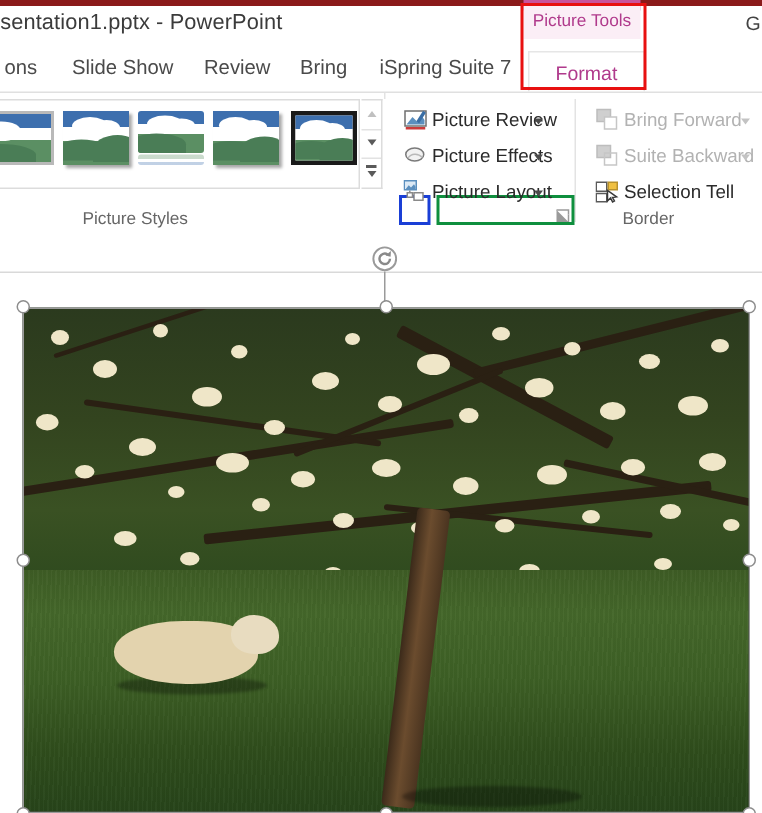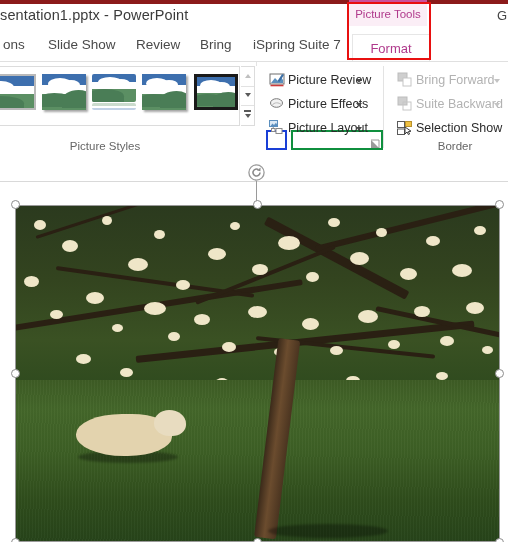--- a/index.html
+++ b/index.html
@@ -52,21 +52,21 @@
   
   .hl-ctx{
     position:absolute;left:347px;top:2px;width:84px;height:58px;
     border:2.5px solid #e81010;box-sizing:border-box;pointer-events:none;
   }
 
   
   .ribbon{position:absolute;left:0;top:61px;width:508px;height:98px;background:#ffffff;
           border-top:1px solid #e0e0e0;}
   .rb-sep{position:absolute;top:4px;width:1px;height:82px;background:#e3e3e3;}
-  .grouplabel{position:absolute;font-size:11.5px;color:#666;white-space:nowrap;text-align:center;}
+  .grouplabel{position:absolute;font-size:11.5px;color:#666;white-space:nowrap;}
 
   
   .gallery{position:absolute;left:-16px;top:4px;width:256px;height:60px;
            border:1px solid #dcdcdc;box-sizing:border-box;background:#fff;}
   .thumb{position:absolute;top:7px;width:44px;height:36px;box-sizing:border-box;}
   .thumb .pic{position:absolute;left:0;top:0;width:100%;height:100%;
      background:linear-gradient(#3d6fae 0%,#3d6fae 30%,#ffffff 30%,#ffffff 55%,#5b8f63 55%,#5b8f63 100%);
      overflow:hidden;}
   .cloud{position:absolute;background:#fff;border-radius:50%;}
   .hill{position:absolute;background:#4a7d56;}
@@ -285,21 +285,21 @@
       <i class="caret" style="left:98px"></i>
     </div>
 
     <div class="cmd" style="left:396px;top:56px;width:108px">
       <svg class="ico" viewBox="0 0 16 16">
         <rect x="0.5" y="1.5" width="7" height="6" fill="#fff" stroke="#5a5a5a" stroke-width="1"></rect>
         <rect x="0.5" y="9" width="7" height="5.5" fill="#fff" stroke="#5a5a5a" stroke-width="1"></rect>
         <rect x="8.5" y="1.5" width="6" height="5" fill="#f0c040" stroke="#b8912c" stroke-width="1"></rect>
         <path d="M8 7 L8 14 L10 12 L11.4 14.6 L12.6 14 L11.3 11.6 L14 11.2 Z" fill="#fff" stroke="#3a3a3a" stroke-width="1"></path>
       </svg>
-      <div class="lbl">Selection Show</div>
+      <div class="lbl">Selection Tell</div>
     </div>
 
     <div class="grouplabel" style="left:415px;top:78px;width:80px">Border</div>
   </div>
 
   <div class="canvas">
     <div class="slide-topline"></div>
 
     <div class="rot-stem" style="left:256px;top:22px;height:24px;"></div>
     <svg class="rot-handle" style="left:248px;top:5px" viewBox="0 0 17 17">

